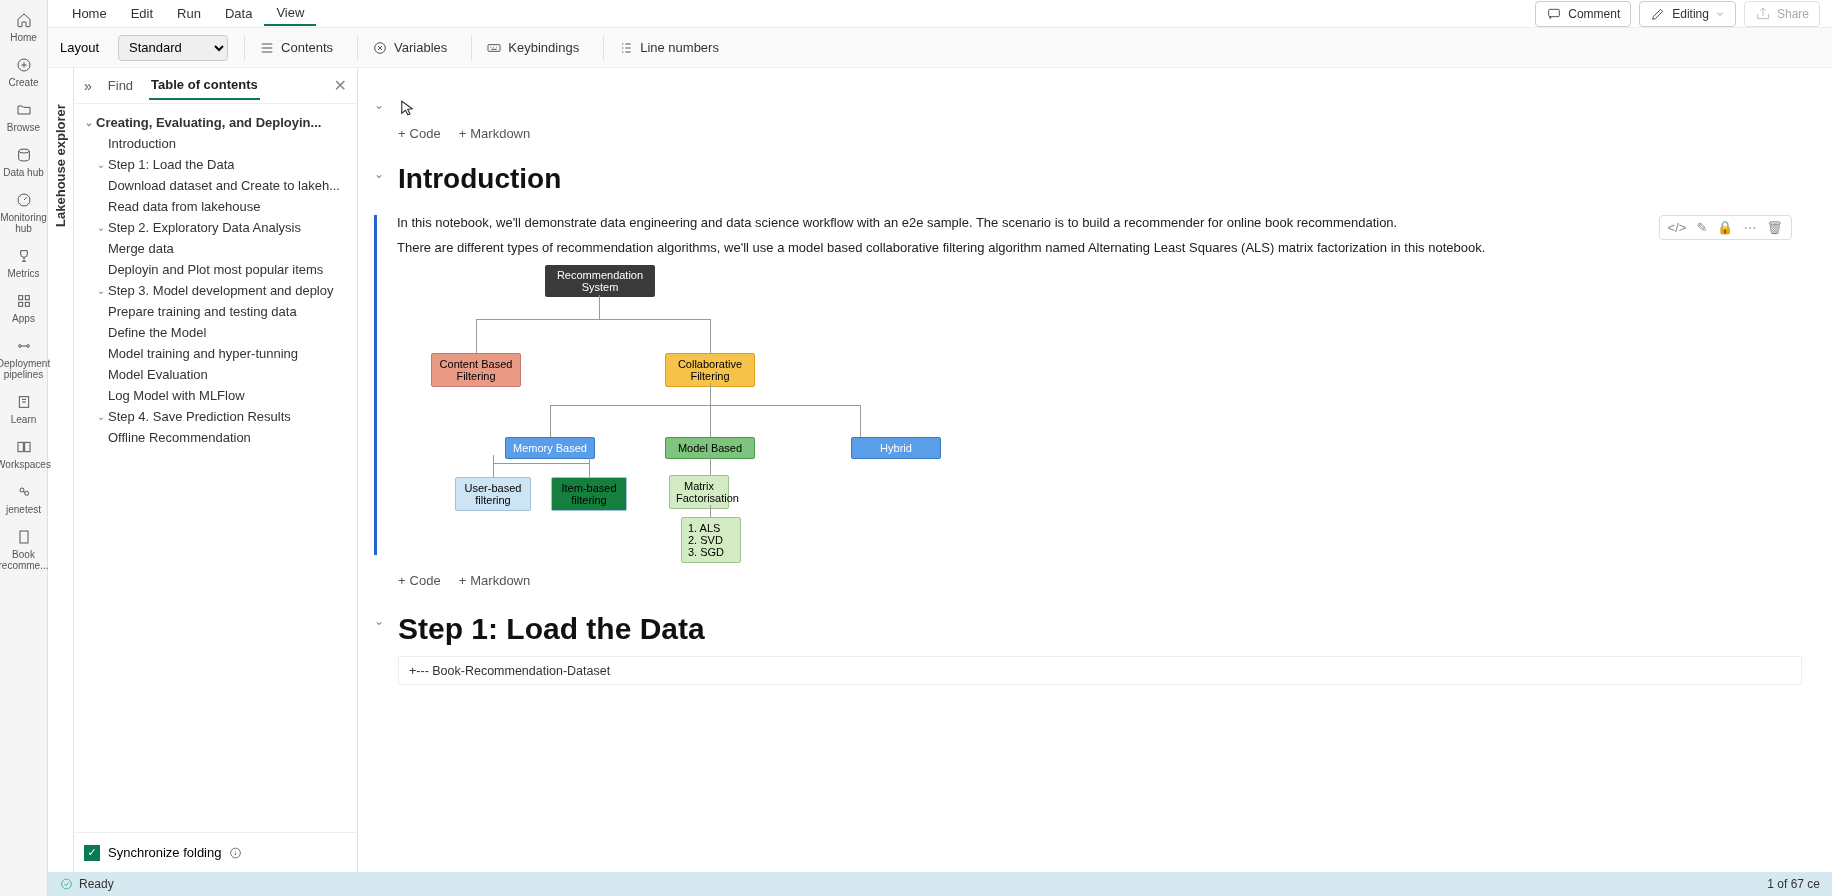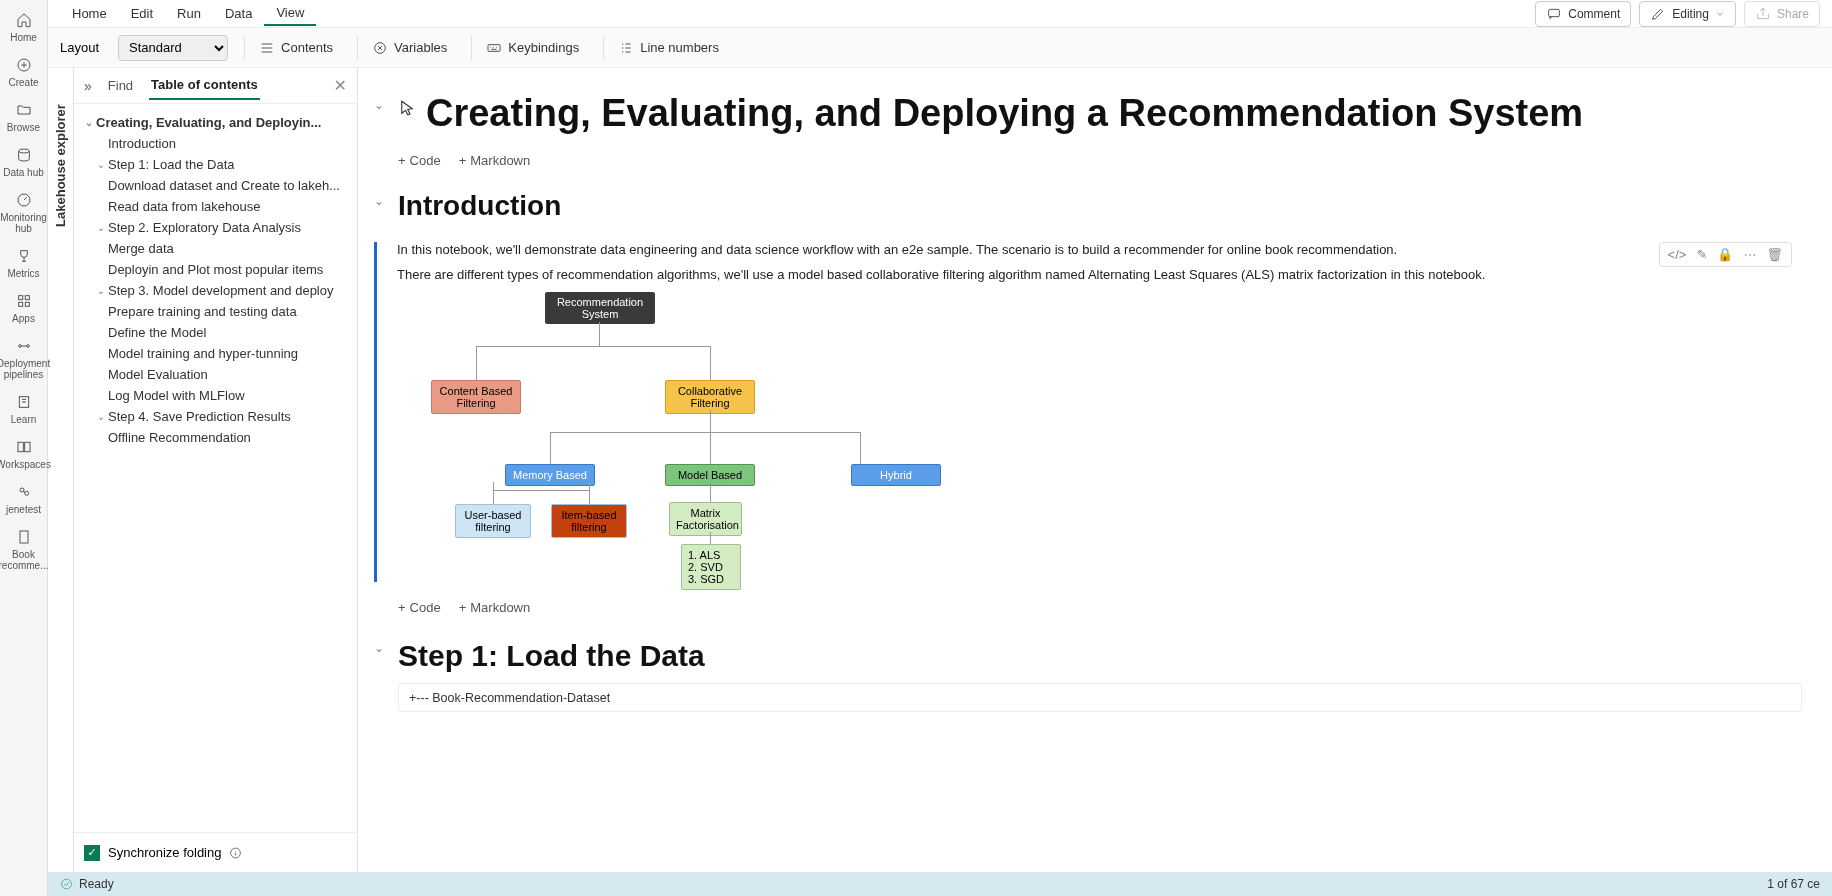--- a/index.html
+++ b/index.html
@@ -70,22 +70,22 @@
 
 .diagram { margin: 10px 0 18px 28px; width: 520px; height: 290px; position: relative; }
 .dbox { position: absolute; font-size: 11px; text-align: center; padding: 4px 6px; border-radius: 2px; line-height: 12px; }
 .dbox.root { background: #3a3a3a; color: #fff; width: 110px; top: 0; left: 130px; }
 .dbox.cbf { background: #e89a85; border: 1px solid #c77; width: 90px; top: 88px; left: 16px; }
 .dbox.cf { background: #f5c24a; border: 1px solid #d9a020; width: 90px; top: 88px; left: 250px; }
 .dbox.mem { background: #5a9de8; color: #fff; border: 1px solid #3a7ac2; width: 90px; top: 172px; left: 90px; }
 .dbox.mod { background: #7ec47e; border: 1px solid #4a9a4a; width: 90px; top: 172px; left: 250px; }
 .dbox.hyb { background: #5a9de8; color: #fff; border: 1px solid #3a7ac2; width: 90px; top: 172px; left: 400px; margin-left: 36px; }
 .dbox.ub { background: #cde4f5; border: 1px solid #a0c0da; width: 76px; top: 212px; left: 40px; }
-.dbox.ib { background: #c2410c; border: 1px solid #a0c0da; width: 76px; top: 212px; left: 136px; }
-.dbox.mf { background: #d4ecc4; border: 1px solid #a0c090; width: 73px; top: 210px; left: 254px; }
+.dbox.ib { background: #15803d; border: 1px solid #a0c0da; width: 76px; top: 212px; left: 136px; }
+.dbox.mf { background: #d4ecc4; border: 1px solid #a0c090; width: 60px; top: 210px; left: 254px; }
 .dbox.algs { background: #d4ecc4; border: 1px solid #a0c090; width: 60px; top: 252px; left: 266px; text-align: left; padding: 4px 6px; }
 .dline { position: absolute; background: #999; }
 .dlineh { height: 1px; }
 .dlinev { width: 1px; }
 
 
 .codecell { background: #fff; border: 1px solid #eee; margin-left: 24px; padding: 6px 10px; font-family: Consolas, monospace; font-size: 12.5px; color: #333; }
 
 
 .statusbar { height: 24px; background: #d6e8f0; display: flex; align-items: center; padding: 0 12px; font-size: 12px; color: #333; }
@@ -353,21 +353,20 @@
       </div>
     </div>
 
     <div class="nb">
       <div class="nb-inner">
         <div class="row-collapse">
           <span class="coll">⌄</span>
           <svg style="width:18px;height:24px;margin-top:10px" viewBox="0 0 24 24" fill="none" stroke="#333" stroke-width="1.5">
               <path d="M5 3l14 10-6 1 3 6-3 1-3-6-5 4z"></path>
             </svg>
-          <div class="h1">Creating, Evaluating, and Deploying a Recommendation System</div>
         </div>
         <div class="addrow">
           <div class="addbtn">
               <span>+</span>
               <span>Code</span>
             </div>
           <div class="addbtn">
               <span>+</span>
               <span>Markdown</span>
             </div>

